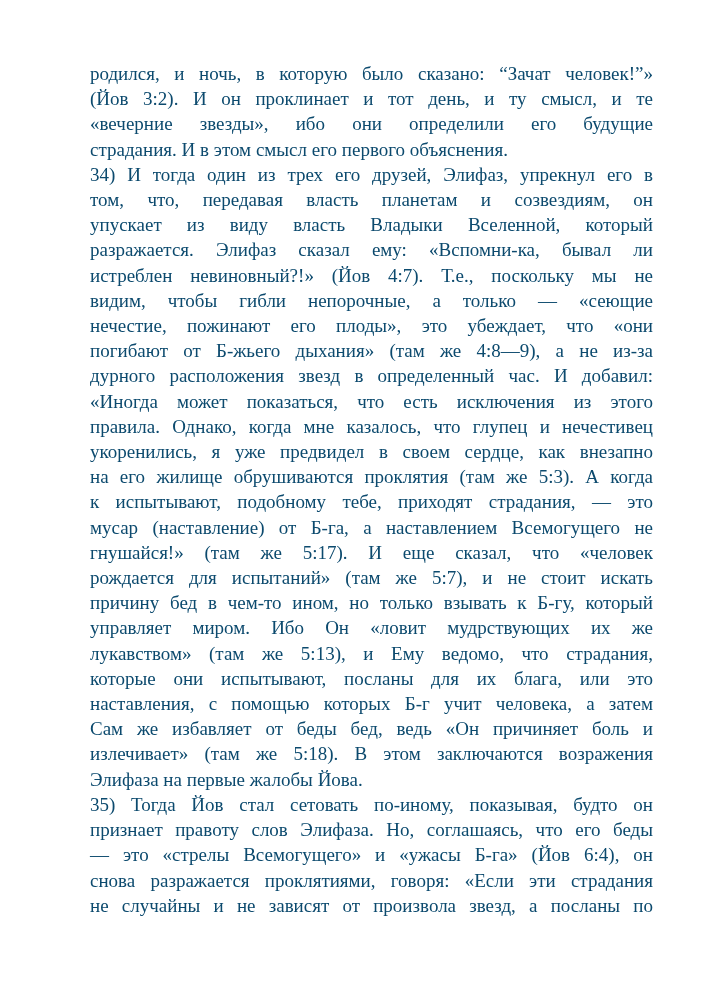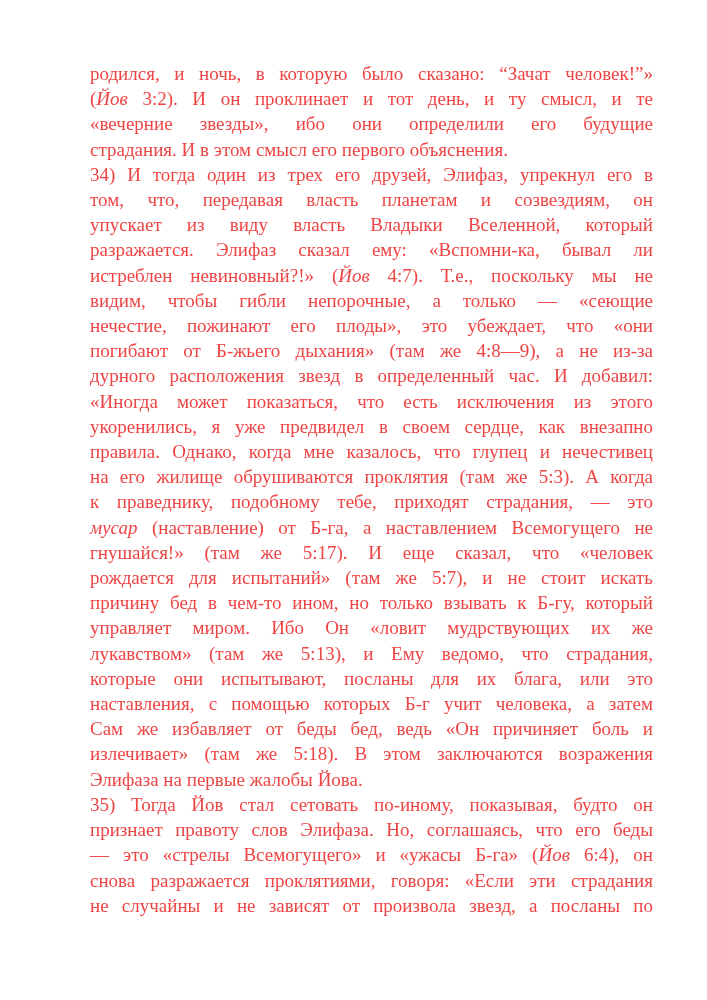--- a/index.html
+++ b/index.html
@@ -26,46 +26,45 @@
   }
   .line {
     text-align: justify;
     text-align-last: justify;
     white-space: normal;
   }
   .line.para-end {
     text-align-last: left;
   }
   .it {
-    font-style: italic;
   }
 </style>
 </head>
 <body>
 
 <div class="page">
-  <div class="text-block" style="color: #ef4444;">
+  <div class="text-block" style="color: #0c4a6e;">
       <div class="line"><span>родился, и ночь, в которую было сказано: “Зачат человек!”»</span></div>
       <div class="line"><span>(</span><span class="it">Йов</span><span> 3:2). И он проклинает и тот день, и ту смысл, и те</span></div>
       <div class="line"><span>«вечерние звезды», ибо они определили его будущие</span></div>
       <div class="line para-end"><span>страдания. И в этом смысл его первого объяснения.</span></div>
       <div class="line"><span>34) И тогда один из трех его друзей, Элифаз, упрекнул его в</span></div>
       <div class="line"><span>том, что, передавая власть планетам и созвездиям, он</span></div>
       <div class="line"><span>упускает из виду власть Владыки Вселенной, который</span></div>
       <div class="line"><span>разражается. Элифаз сказал ему: «Вспомни-ка, бывал ли</span></div>
       <div class="line"><span>истреблен невиновный?!» (</span><span class="it">Йов</span><span> 4:7). Т.е., поскольку мы не</span></div>
       <div class="line"><span>видим, чтобы гибли непорочные, а только — «сеющие</span></div>
       <div class="line"><span>нечестие, пожинают его плоды», это убеждает, что «они</span></div>
       <div class="line"><span>погибают от Б-жьего дыхания» (там же 4:8—9), а не из-за</span></div>
       <div class="line"><span>дурного расположения звезд в определенный час. И добавил:</span></div>
       <div class="line"><span>«Иногда может показаться, что есть исключения из этого</span></div>
+      <div class="line"><span>правила. Однако, когда мне казалось, что глупец и нечестивец</span></div>
       <div class="line"><span>укоренились, я уже предвидел в своем сердце, как внезапно</span></div>
-      <div class="line"><span>правила. Однако, когда мне казалось, что глупец и нечестивец</span></div>
       <div class="line"><span>на его жилище обрушиваются проклятия (там же 5:3). А когда</span></div>
-      <div class="line"><span>к праведнику, подобному тебе, приходят страдания, — это</span></div>
+      <div class="line"><span>к испытывают, подобному тебе, приходят страдания, — это</span></div>
       <div class="line"><span class="it">мусар</span><span> (наставление) от Б-га, а наставлением Всемогущего не</span></div>
       <div class="line"><span>гнушайся!» (там же 5:17). И еще сказал, что «человек</span></div>
       <div class="line"><span>рождается для испытаний» (там же 5:7), и не стоит искать</span></div>
       <div class="line"><span>причину бед в чем-то ином, но только взывать к Б-гу, который</span></div>
       <div class="line"><span>управляет миром. Ибо Он «ловит мудрствующих их же</span></div>
       <div class="line"><span>лукавством» (там же 5:13), и Ему ведомо, что страдания,</span></div>
       <div class="line"><span>которые они испытывают, посланы для их блага, или это</span></div>
       <div class="line"><span>наставления, с помощью которых Б-г учит человека, а затем</span></div>
       <div class="line"><span>Сам же избавляет от беды бед, ведь «Он причиняет боль и</span></div>
       <div class="line"><span>излечивает» (там же 5:18). В этом заключаются возражения</span></div>

